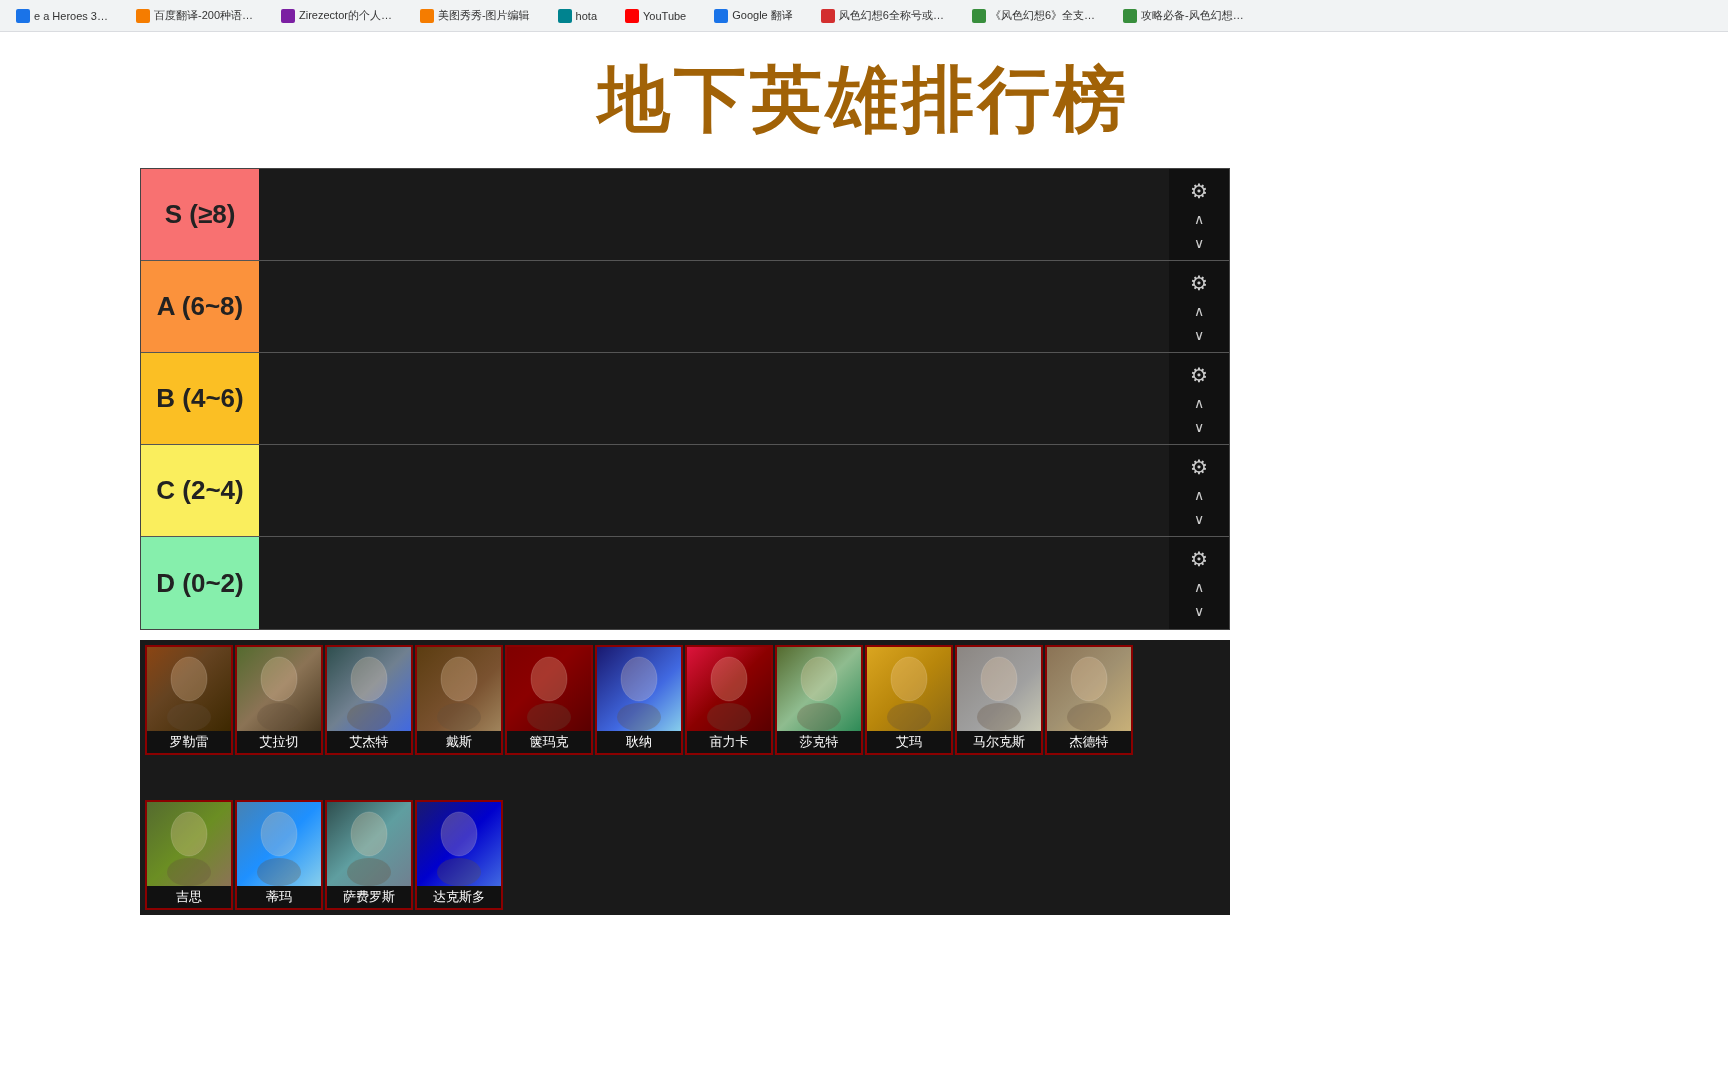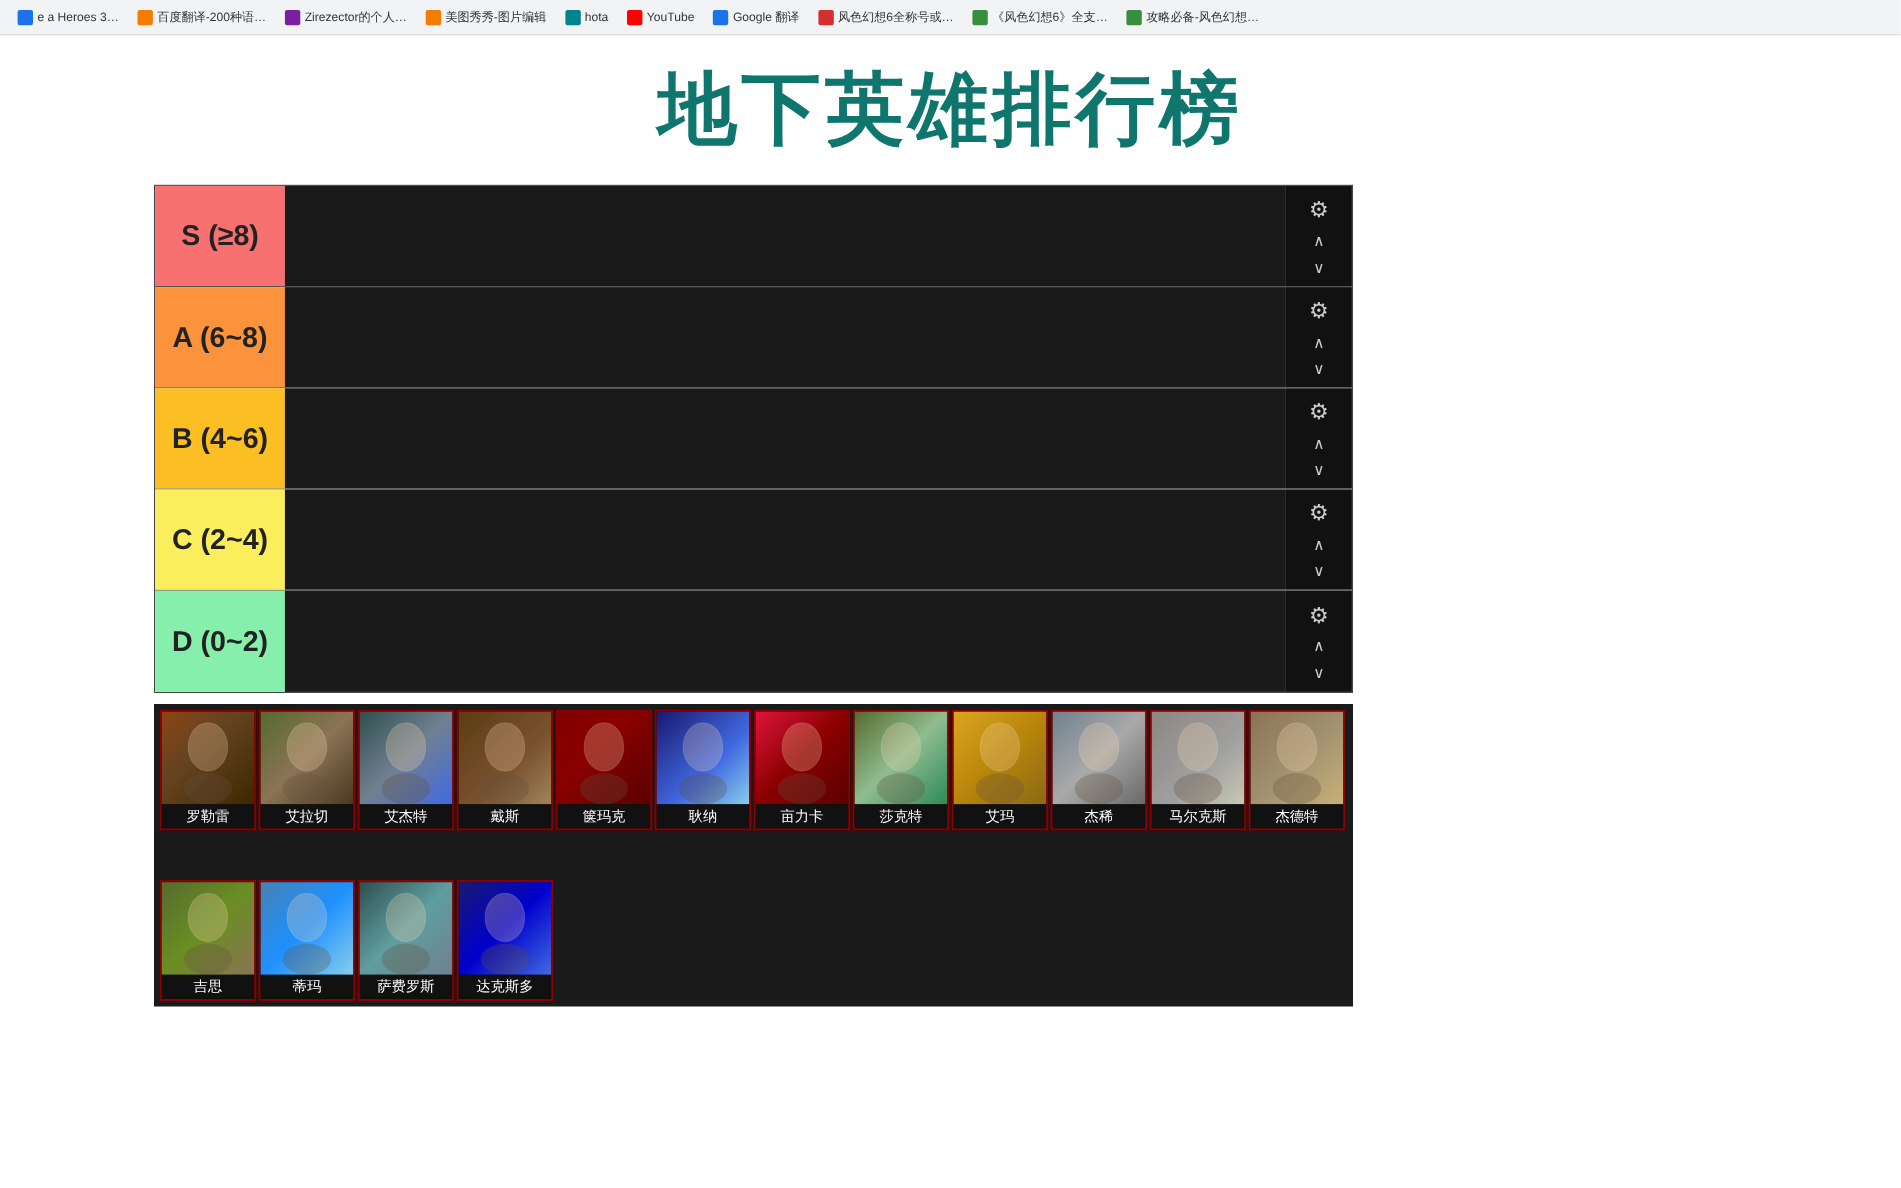--- a/index.html
+++ b/index.html
@@ -12,21 +12,21 @@
     }
 
     
     .bookmark-bar {
       height: 32px;
       background: #f1f3f4;
       border-bottom: 1px solid #dadce0;
       display: flex;
       align-items: center;
       padding: 0 8px;
-      gap: 1px;
+      gap: 12px;
       overflow: hidden;
       font-size: 11px;
       color: #333;
     }
     .bookmark-item {
       display: flex;
       align-items: center;
       gap: 4px;
       padding: 2px 8px;
       border-radius: 4px;
@@ -48,21 +48,21 @@
     .bk-green { background: #388e3c; }
     .bk-teal { background: #00838f; }
     .bk-youtube { background: #ff0000; }
 
     
     .page-title {
       text-align: center;
       font-size: 72px;
       font-weight: bold;
       padding: 20px 0 20px;
-      color: #0f766e;
+      color: #a16207;
       letter-spacing: 4px;
     }
 
     
     .tier-container {
       width: 1090px;
       margin: 0 auto 0 140px;
       border: 1px solid #444;
     }
 
@@ -366,29 +366,20 @@
       <div class="hero-card">
         <div class="hero-portrait p-ayuma">
           <svg viewBox="0 0 84 84" class="face-svg" xmlns="http://www.w3.org/2000/svg">
     <ellipse cx="42" cy="32" rx="18" ry="22" fill="rgba(255,220,180,0.25)" stroke="rgba(255,255,255,0.15)" stroke-width="1"></ellipse>
     <ellipse cx="42" cy="70" rx="22" ry="14" fill="rgba(100,80,60,0.3)"></ellipse>
   </svg>
         </div>
         <div class="hero-name">艾玛</div>
       </div>
       <div class="hero-card">
-        <div class="hero-portrait p-jiexi">
-          <svg viewBox="0 0 84 84" class="face-svg" xmlns="http://www.w3.org/2000/svg">
-    <ellipse cx="42" cy="32" rx="18" ry="22" fill="rgba(255,220,180,0.25)" stroke="rgba(255,255,255,0.15)" stroke-width="1"></ellipse>
-    <ellipse cx="42" cy="70" rx="22" ry="14" fill="rgba(100,80,60,0.3)"></ellipse>
-  </svg>
-        </div>
-        <div class="hero-name">杰稀</div>
-      </div>
-      <div class="hero-card">
         <div class="hero-portrait p-maerkesi">
           <svg viewBox="0 0 84 84" class="face-svg" xmlns="http://www.w3.org/2000/svg">
     <ellipse cx="42" cy="32" rx="18" ry="22" fill="rgba(255,220,180,0.25)" stroke="rgba(255,255,255,0.15)" stroke-width="1"></ellipse>
     <ellipse cx="42" cy="70" rx="22" ry="14" fill="rgba(100,80,60,0.3)"></ellipse>
   </svg>
         </div>
         <div class="hero-name">马尔克斯</div>
       </div>
       <div class="hero-card">
         <div class="hero-portrait p-jiedete">

